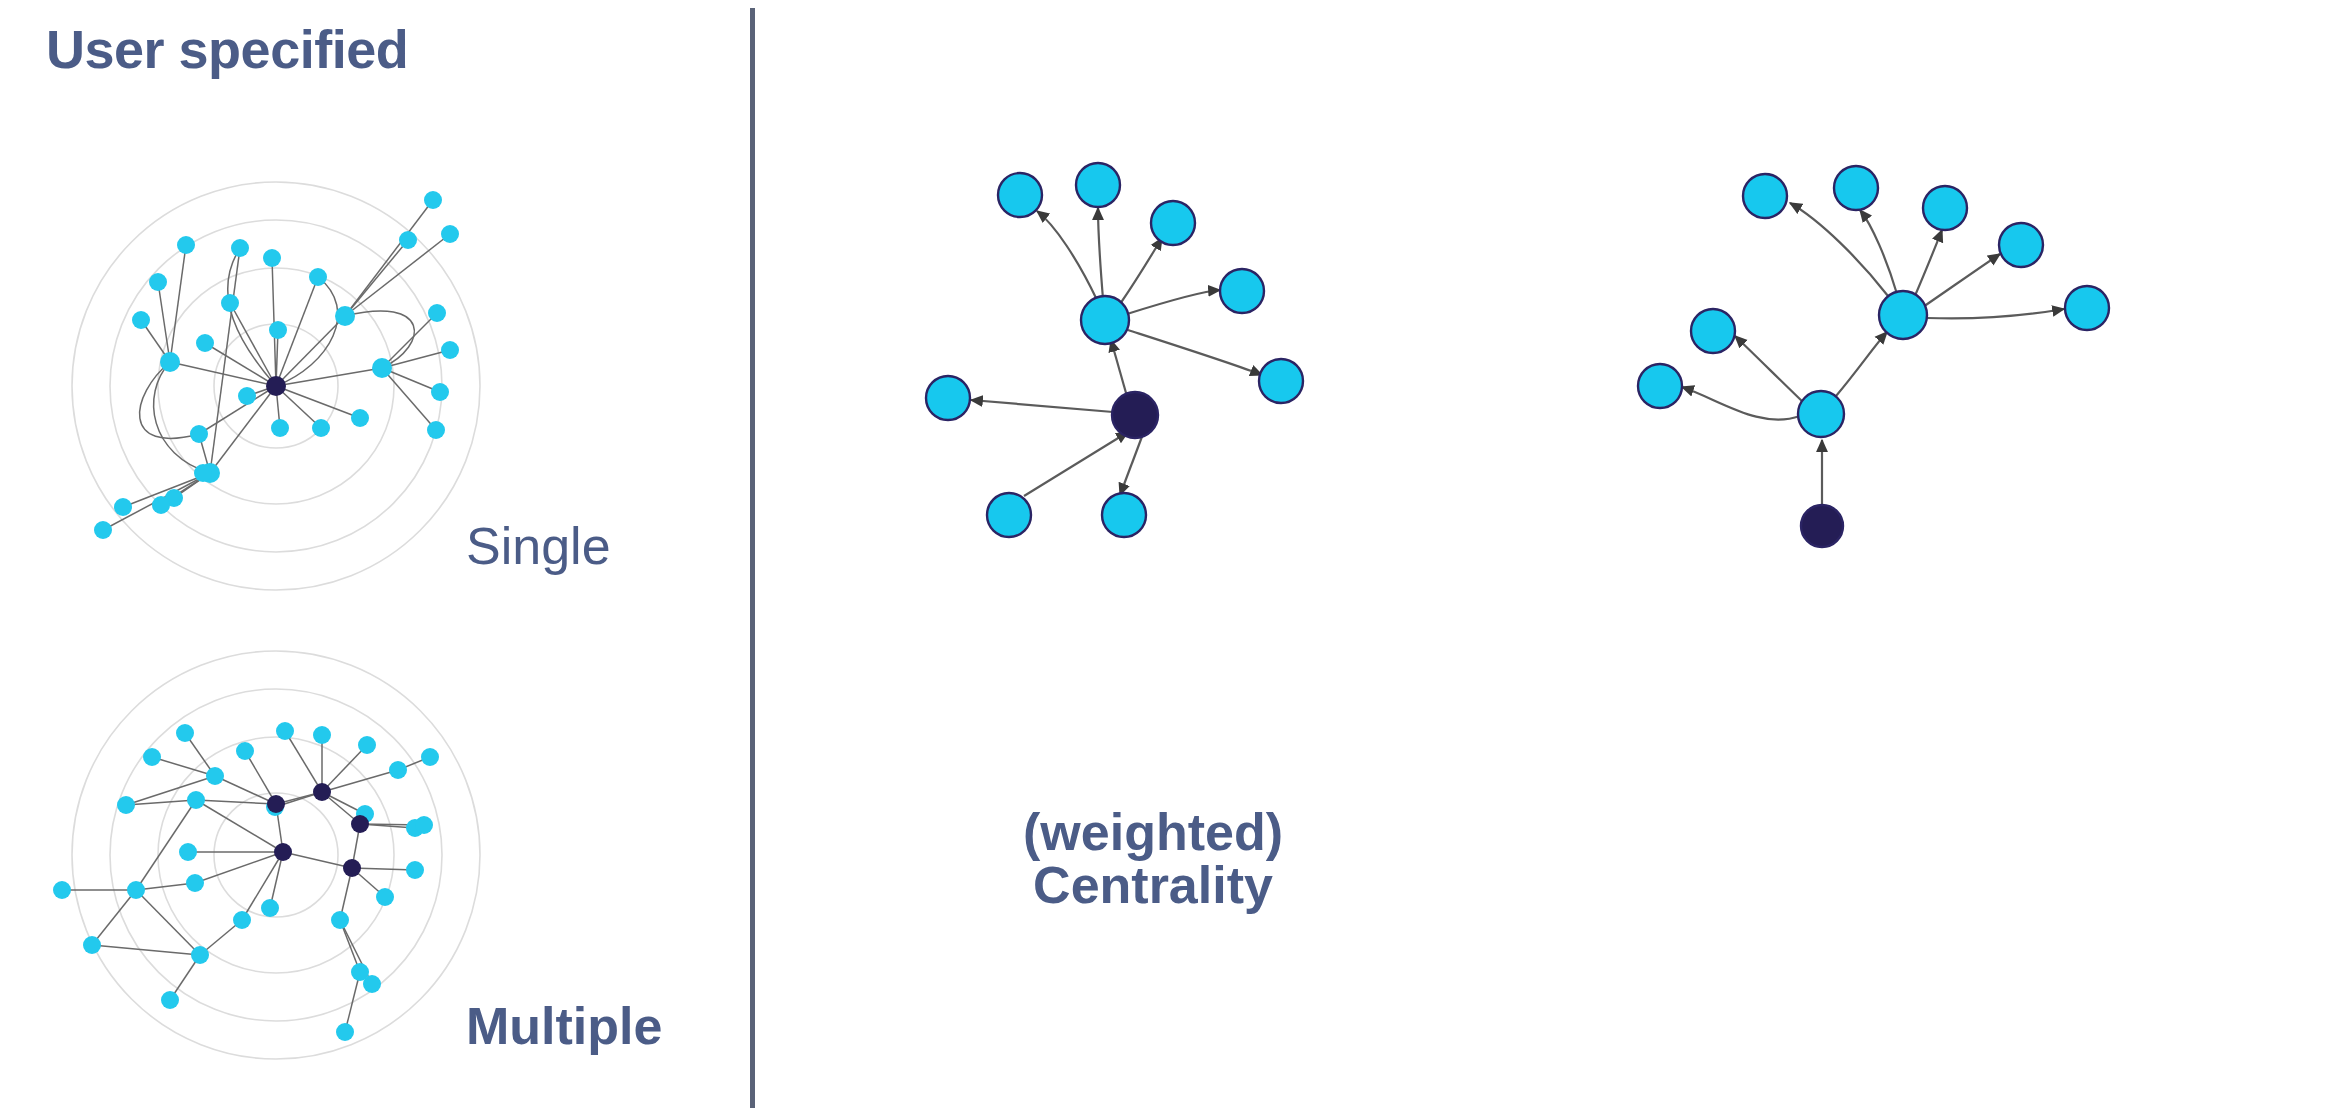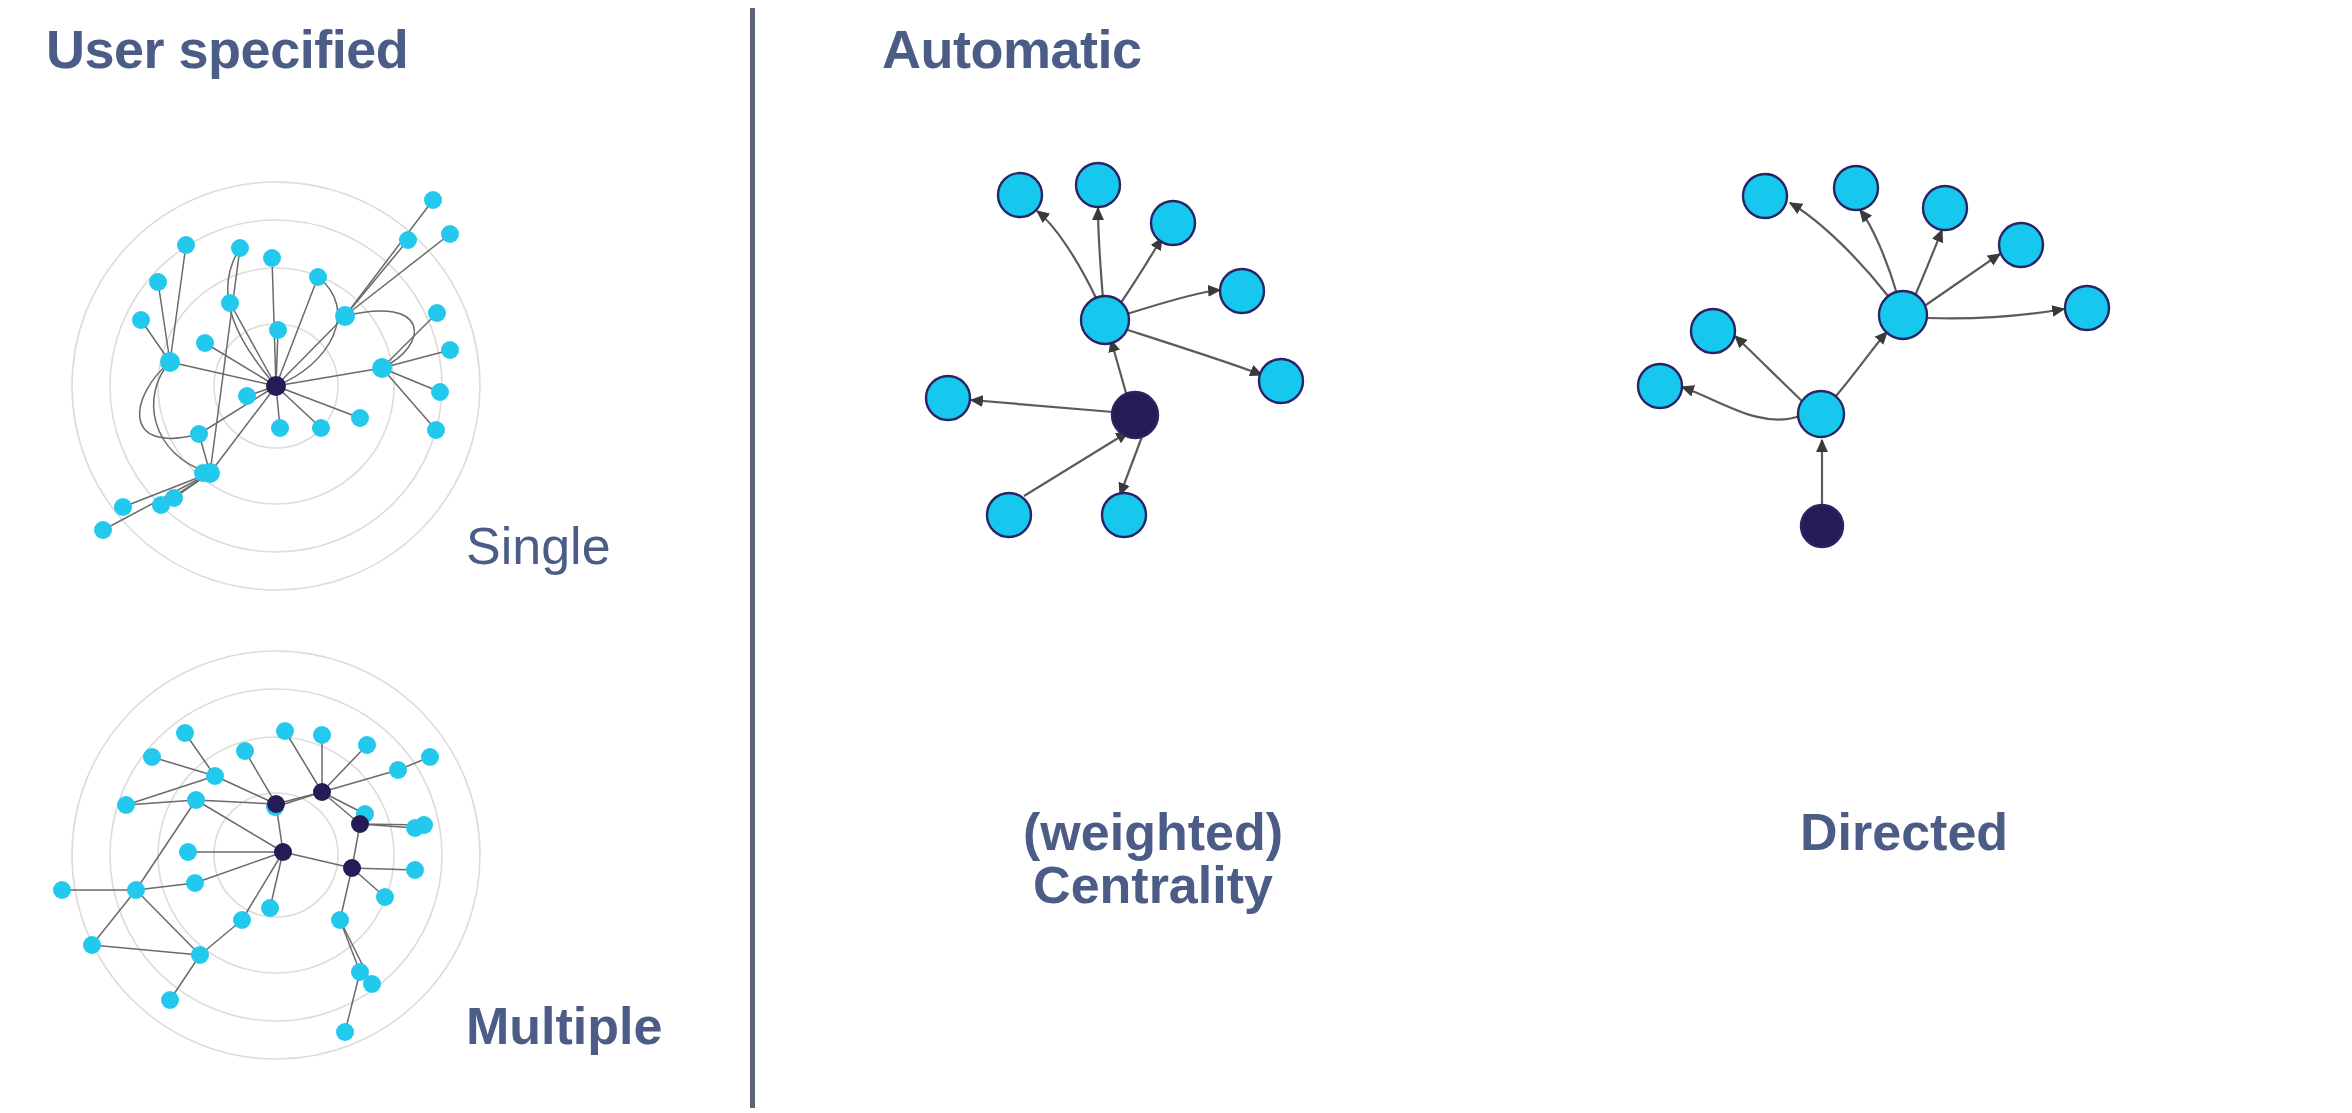--- a/index.html
+++ b/index.html
@@ -105,21 +105,20 @@
     stroke-width: 2.4;
   }
 </style>
 </head>
 <body>
 
 <div id="root">
 
   <div class="panel-title" id="title-user-specified">User specified</div>
 
-  <div class="panel-title" id="title-automatic">Automatic</div>
 
   <div class="divider"></div>
 
   <svg class="graph" id="svg-single" width="760" height="520" viewBox="0 0 760 520">
     <defs>
       <marker id="ah-sm" viewBox="0 0 10 10" refX="9" refY="5" markerWidth="5" markerHeight="5" orient="auto-start-reverse">
         <path d="M0,1 L10,5 L0,9 z" fill="#4a4a4a"></path>
       </marker>
     </defs>
     <g>
@@ -351,15 +350,14 @@
       <circle class="node-cyan-lg" cx="231" cy="55" r="22"></circle>
       <circle class="node-cyan-lg" cx="297" cy="118" r="22"></circle>
       <circle class="node-cyan-lg" cx="-77" cy="141" r="22"></circle>
       <circle class="node-cyan-lg" cx="-130" cy="196" r="22"></circle>
       <circle class="node-cyan-lg" cx="113" cy="125" r="24"></circle>
       <circle class="node-cyan-lg" cx="31" cy="224" r="23"></circle>
       <circle class="node-dark-lg" cx="32" cy="336" r="21"></circle>
     </g>
   </svg>
 
-  <div class="caption caption-bold" id="caption-directed">Directed</div>
 
 </div>
 
 </body></html>

